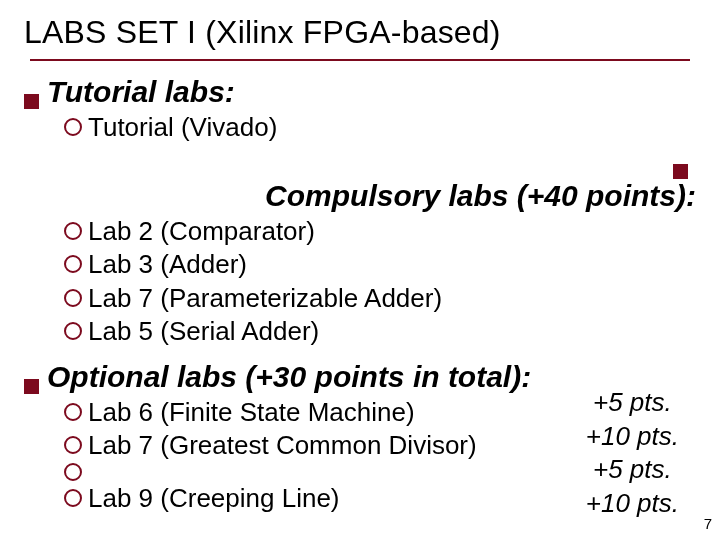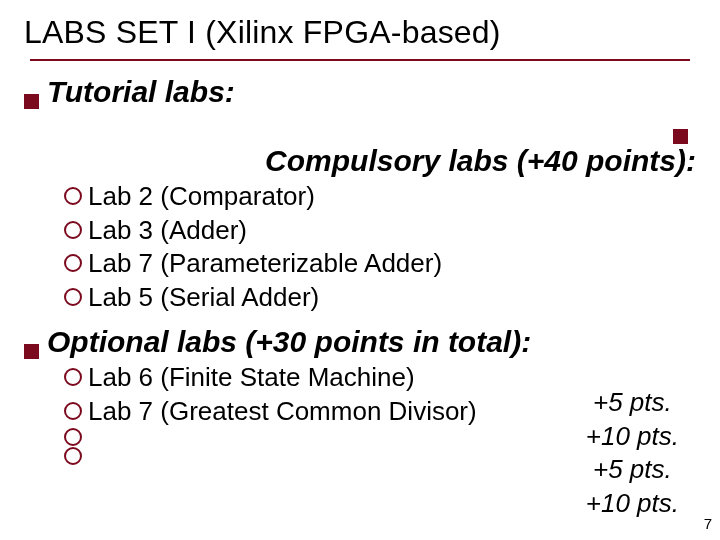--- a/index.html
+++ b/index.html
@@ -103,20 +103,26 @@
 
 <div class="slide">
 
   <h1 class="title">LABS SET I (Xilinx FPGA-based)</h1>
   <hr class="rule">
 
   <div class="section block1">
     <span class="sq"></span>
     <span class="hd">Tutorial labs:</span>
   </div>
+  <div class="sub">
+    <div class="row">
+      <span class="circ"></span>
+      <span class="item">Tutorial (Vivado)</span>
+    </div>
+  </div>
 
   <div class="section block2">
     <span class="sq"></span>
     <span class="hd">Compulsory labs (+40 points):</span>
   </div>
   <div class="sub">
     <div class="row">
       <span class="circ"></span>
       <span class="item">Lab 2 (Comparator)</span>
     </div>
@@ -145,20 +151,21 @@
     </div>
     <div class="row">
       <span class="circ"></span>
       <span class="item">Lab 7 (Greatest Common Divisor)</span>
     </div>
     <div class="row">
       <span class="circ"></span>
     </div>
     <div class="row">
       <span class="circ"></span>
+      <span class="item">Lab 9 (Creeping Line)</span>
     </div>
   </div>
 
   <div class="pts-col">
     <div>+5 pts.</div>
     <div>+10 pts.</div>
     <div>+5 pts.</div>
     <div>+10 pts.</div>
   </div>
 

